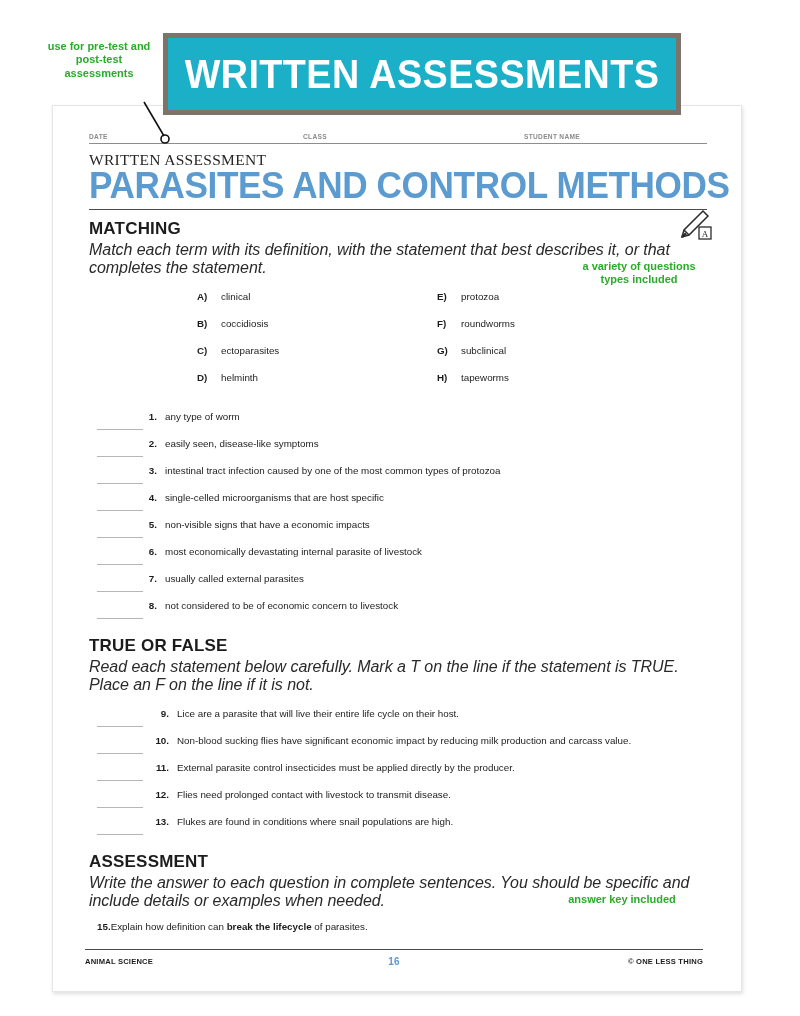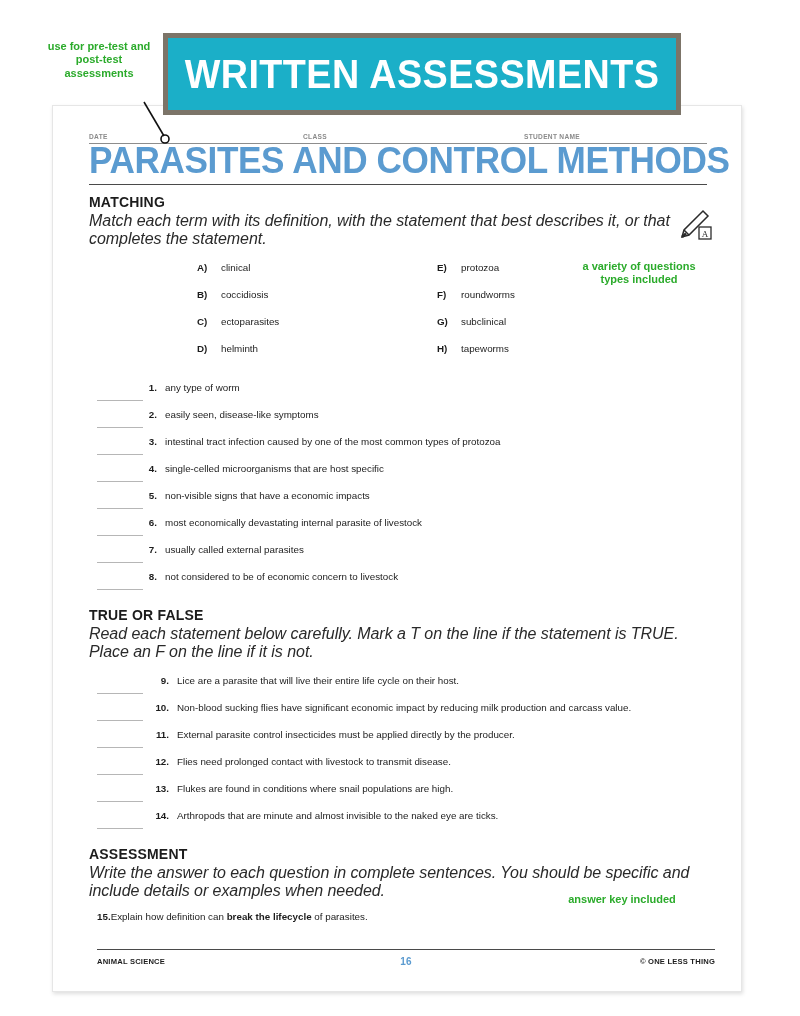--- a/index.html
+++ b/index.html
@@ -137,21 +137,21 @@
     right: 24px;
     top: 96px;
     width: 42px;
     height: 42px;
     z-index: 20;
   }
 
   
   .section-head {
     margin-top: 9px;
-    font-size: 14px;
+    font-size: 17px;
     font-weight: bold;
     color: #1c1c1c;
     letter-spacing: 0.2px;
   }
   .section-sub {
     margin-top: 2px;
     font-size: 16px;
     font-style: italic;
     color: #2a2a2a;
     letter-spacing: -0.05px;
@@ -214,21 +214,21 @@
     font-size: 9.8px;
     color: #1c1c1c;
     padding-left: 8px;
   }
   .explain-q .num { font-weight: bold; margin-right: 0; }
   .explain-q b { font-weight: bold; }
 
   
   .page-footer {
     position: absolute;
-    left: 44px;
+    left: 32px;
     bottom: 24px;
     width: 618px;
   }
   .footer-rule {
     border-top: 1.5px solid #4a4a4a;
     width: 100%;
   }
   .footer-row {
     margin-top: 6px;
     display: flex;
@@ -268,20 +268,21 @@
         <span class="id-label">DATE</span>
       </div>
       <div class="id-field class">
         <span class="id-label">CLASS</span>
       </div>
       <div class="id-field student">
         <span class="id-label">STUDENT NAME</span>
       </div>
     </div>
 
+    <div class="doc-kicker">WRITTEN ASSESSMENT</div>
     <div class="doc-title">PARASITES AND CONTROL METHODS</div>
     <div class="title-rule"></div>
 
     <div class="section-head">MATCHING</div>
     <div class="section-sub">Match each term with its definition, with the statement that best describes it, or that completes the statement.</div>
 
     <div class="options-grid">
       <div class="options-col">
         <div class="option-row">
           <span class="option-letter">A)</span>
@@ -384,25 +385,20 @@
       </div>
       <div class="q-item">
         <span class="q-blank"></span>
         <span class="q-num">12.</span>
         <span class="q-text">Flies need prolonged contact with livestock to transmit disease.</span>
       </div>
       <div class="q-item">
         <span class="q-blank"></span>
         <span class="q-num">13.</span>
         <span class="q-text">Flukes are found in conditions where snail populations are high.</span>
-      </div>
-      <div class="q-item">
-        <span class="q-blank"></span>
-        <span class="q-num">14.</span>
-        <span class="q-text">Arthropods that are minute and almost invisible to the naked eye are ticks.</span>
       </div>
     </div>
 
     <div class="section-head">ASSESSMENT</div>
     <div class="section-sub">Write the answer to each question in complete sentences. You should be specific and include details or examples when needed.</div>
 
     <div class="explain-q">
       <span class="num">15.</span><span>Explain how definition can </span><b>break the lifecycle</b><span> of parasites.</span>
     </div>
 

